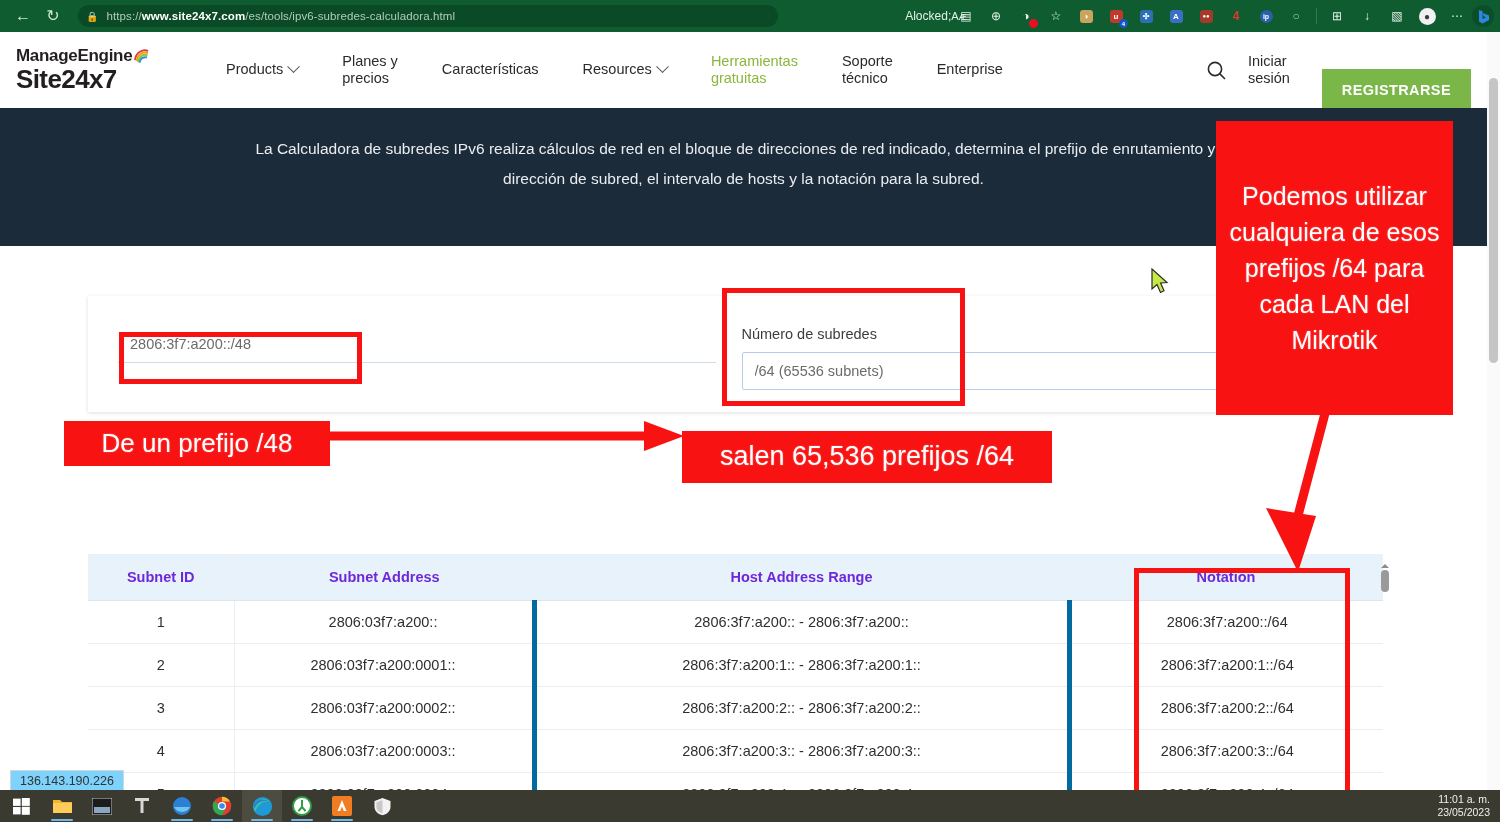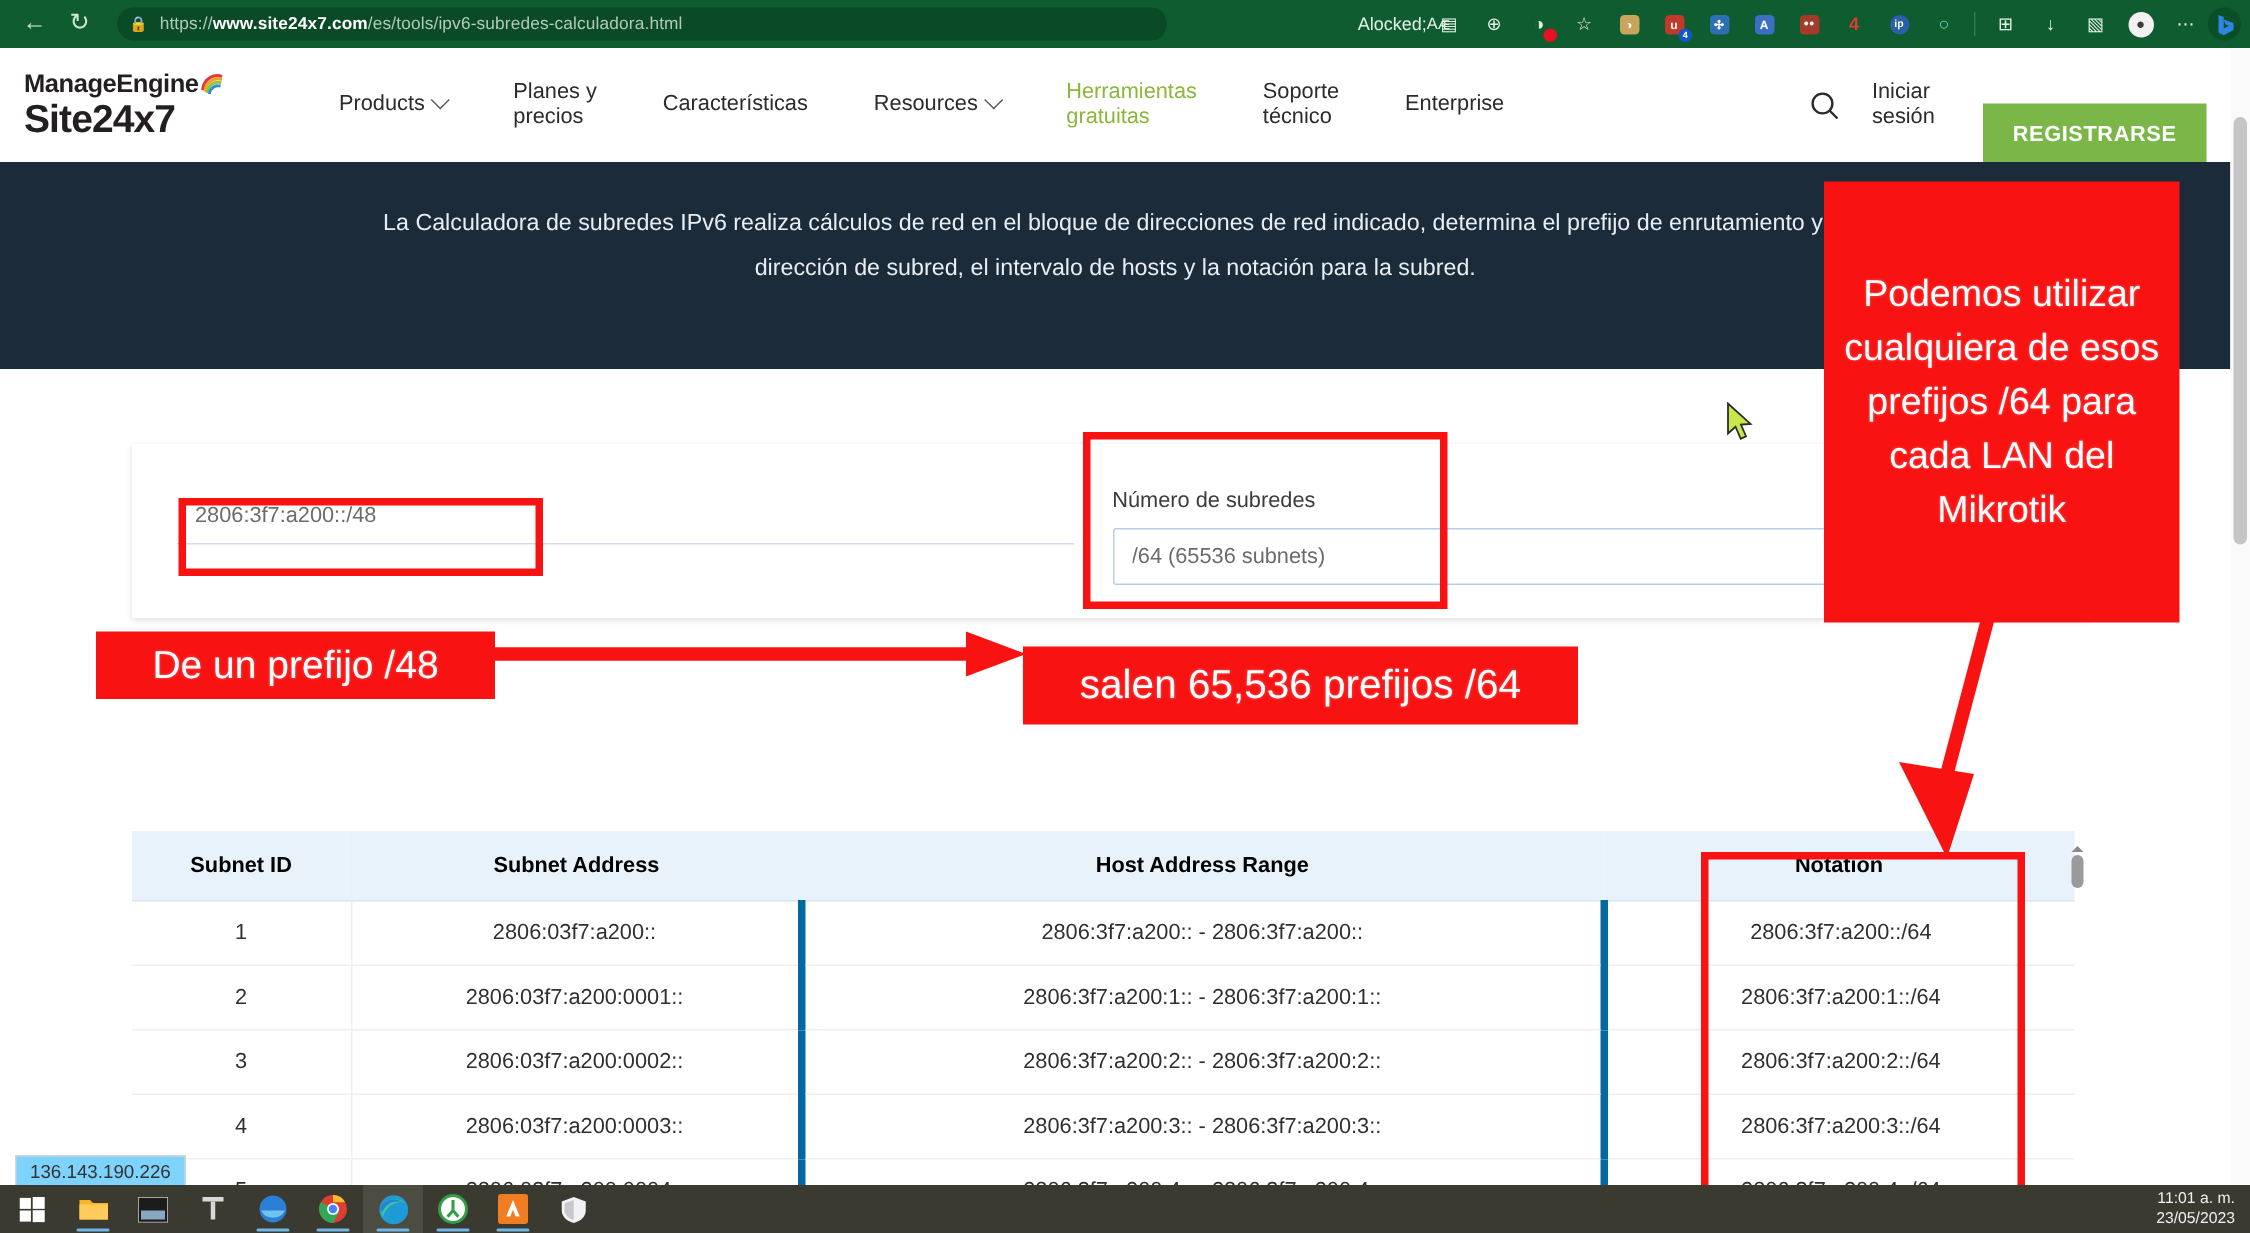--- a/index.html
+++ b/index.html
@@ -109,21 +109,21 @@
     position:absolute; left: 88px; top: 466px;
     font-size: 25px; font-weight: 700; color:#1b1b1b; letter-spacing:-.2px;
   }
 
   .table-wrap {
     position:absolute; left: 88px; top: 522px; width: 1307px; height: 268px;
     background:#fff; overflow:hidden;
   }
   table { width: 1295px; border-collapse: collapse; table-layout: fixed; }
   thead th {
-    background:#e8f2fb; font-size:14.5px; font-weight:700; color:#000000;
+    background:#e8f2fb; font-size:14.5px; font-weight:700; color:#6d28d9;
     padding: 15px 6px; text-align:center; border-bottom:1px solid #dde6ee;
   }
   tbody td {
     font-size:14.5px; color:#2f2f2f; padding: 13px 6px; text-align:center;
     border-bottom:1px solid #eceff2; border-right:5px solid #0369a1;
   }
   tbody td:last-child { border-right:none; }
   thead th:nth-child(1), tbody td:nth-child(1) { width: 146px; border-right:1px solid #eceff2;}
   thead th:nth-child(2), tbody td:nth-child(2) { width: 300px; }
   thead th:nth-child(3), tbody td:nth-child(3) { width: 535px; }

